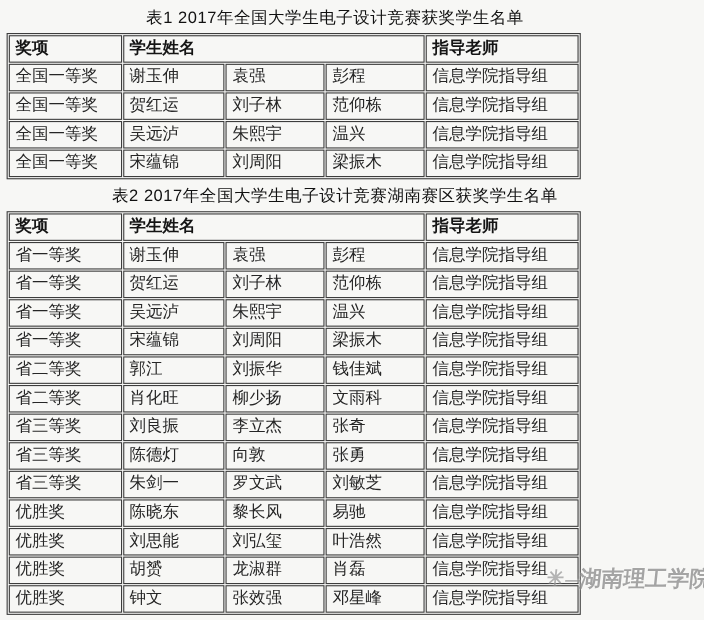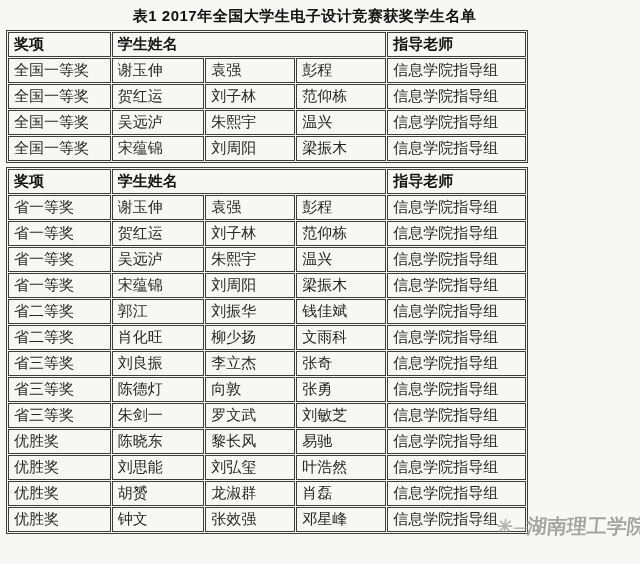--- a/index.html
+++ b/index.html
@@ -9,21 +9,21 @@
     font-family: "Liberation Sans", sans-serif;
     color: #222;
     position: relative;
     overflow: hidden;
   }
   .page { padding: 5px 0 0 6px; position: relative; }
   .tbl-title {
     width: 597px;
     text-align: center;
     font-size: 15px;
-    font-weight: 700;
+    font-weight: 400;
     color: #111;
     padding: 2px 0 4px 0;
     letter-spacing: 0.5px;
     white-space: nowrap;
   }
   table.awards {
     width: 522px;
     table-layout: fixed;
     border-collapse: separate;
     border-spacing: 1px;
@@ -124,20 +124,21 @@
             <td>宋蕴锦</td>
             <td>刘周阳</td>
             <td>梁振木</td>
             <td>信息学院指导组</td>
           </tr>
         </tbody>
     </table>
   </section>
 
   <section>
+    <div class="tbl-title">表2 2017年全国大学生电子设计竞赛湖南赛区获奖学生名单</div>
     <table class="awards">
       <colgroup>
         <col class="c-award">
           <col class="c-name1">
           <col class="c-name2">
           <col class="c-name3">
           <col class="c-advisor">
       </colgroup>
       <thead>
         <tr>

